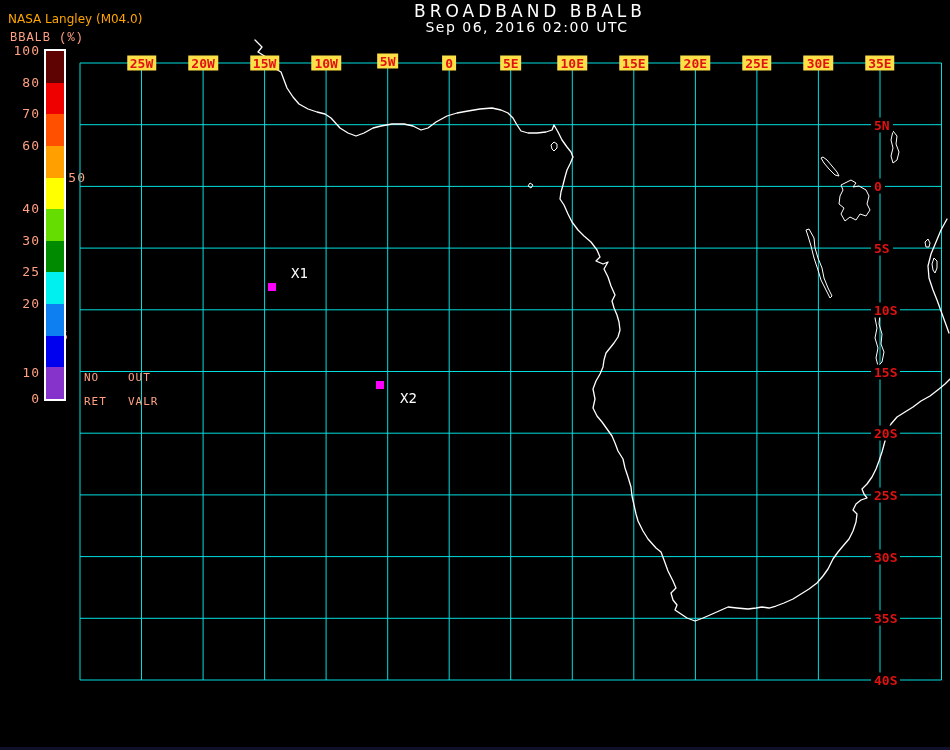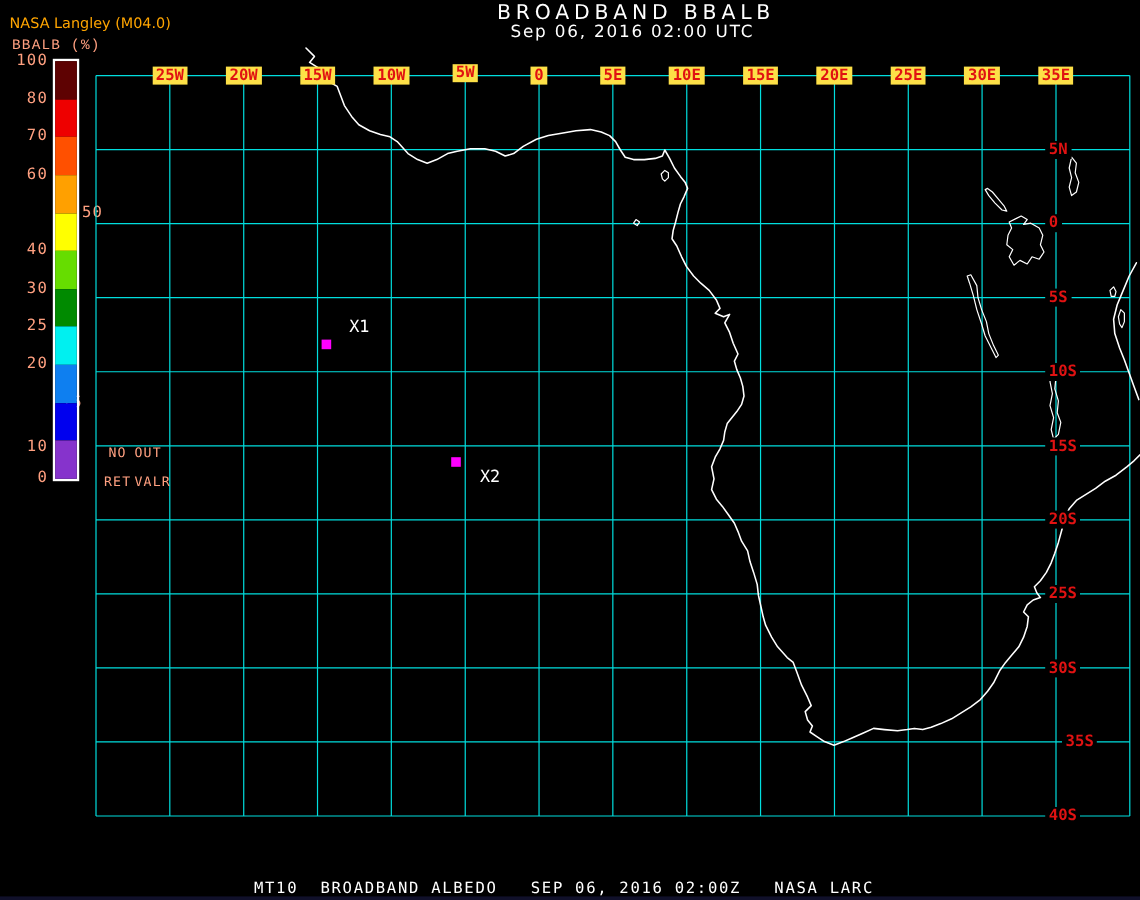--- a/index.html
+++ b/index.html
@@ -27,21 +27,21 @@
   
   .lon-label{position:absolute;transform:translate(-50%,-50%);background:#fde047;
              color:#e01212;font:bold 13px "DejaVu Sans Mono",monospace;padding:0 3px;white-space:nowrap;}
   .lat-label{position:absolute;transform:translateY(-50%);background:#000;
              color:#e01212;font:bold 13px "DejaVu Sans Mono",monospace;padding:0 3px;white-space:nowrap;}
   .mk-label{position:absolute;color:#fff;font:14px "DejaVu Sans Mono",monospace;white-space:nowrap;padding-left:26px;}
   
   .flags{position:absolute;left:84px;top:371px;color:#ffa080;
          font:11px "DejaVu Sans Mono",monospace;letter-spacing:1px;}
   .flag-row{display:flex;margin-bottom:11px;}
-  .flag-row span:first-child{width:28px;text-align:center;}
+  .flag-row span:first-child{width:44px;}
   
   .footer{position:absolute;top:733px;left:470px;transform:translateX(-50%);
           color:#fff;font:13px "DejaVu Sans Mono",monospace;letter-spacing:1.4px;white-space:pre;}
   .bottom-strip{position:absolute;left:0;bottom:0;width:950px;height:3px;background:#10102a;}
 </style>
 </head>
 <body>
 
 <div id="stage">
 
@@ -135,32 +135,31 @@
       <div class="lon-label" style="left: 818.42px; top: 63px;">30E</div>
       <div class="lon-label" style="left: 879.955px; top: 63px;">35E</div>
       <div class="lat-label" style="left: 871px; top: 124.7px;">5N</div>
       <div class="lat-label" style="left: 871px; top: 186.4px;">0</div>
       <div class="lat-label" style="left: 871px; top: 248.1px;">5S</div>
       <div class="lat-label" style="left: 871px; top: 309.8px;">10S</div>
       <div class="lat-label" style="left: 871px; top: 371.5px;">15S</div>
       <div class="lat-label" style="left: 871px; top: 433.2px;">20S</div>
       <div class="lat-label" style="left: 871px; top: 494.9px;">25S</div>
       <div class="lat-label" style="left: 871px; top: 556.6px;">30S</div>
-      <div class="lat-label" style="left: 871px; top: 618.3px; margin-left: 14px;">35S</div>
+      <div class="lat-label" style="left: 871px; top: 618.3px;">35S</div>
       <div class="lat-label" style="left: 871px; top: 680px;">40S</div>
       <div class="mk-label" style="left: 265px; top: 265px;">X1</div>
       <div class="mk-label" style="left: 374px; top: 390px;">X2</div>
     </div>
 
   <div class="flags">
     <div class="flag-row">
       <span>NO</span>
       <span>OUT</span>
     </div>
     <div class="flag-row">
       <span>RET</span>
       <span>VALR</span>
     </div>
   </div>
 
-  <div class="footer">MT10  BROADBAND ALBEDO   SEP 06, 2016 02:00Z   NASA LARC</div>
   <div class="bottom-strip"></div>
 </div>
 
 </body></html>

